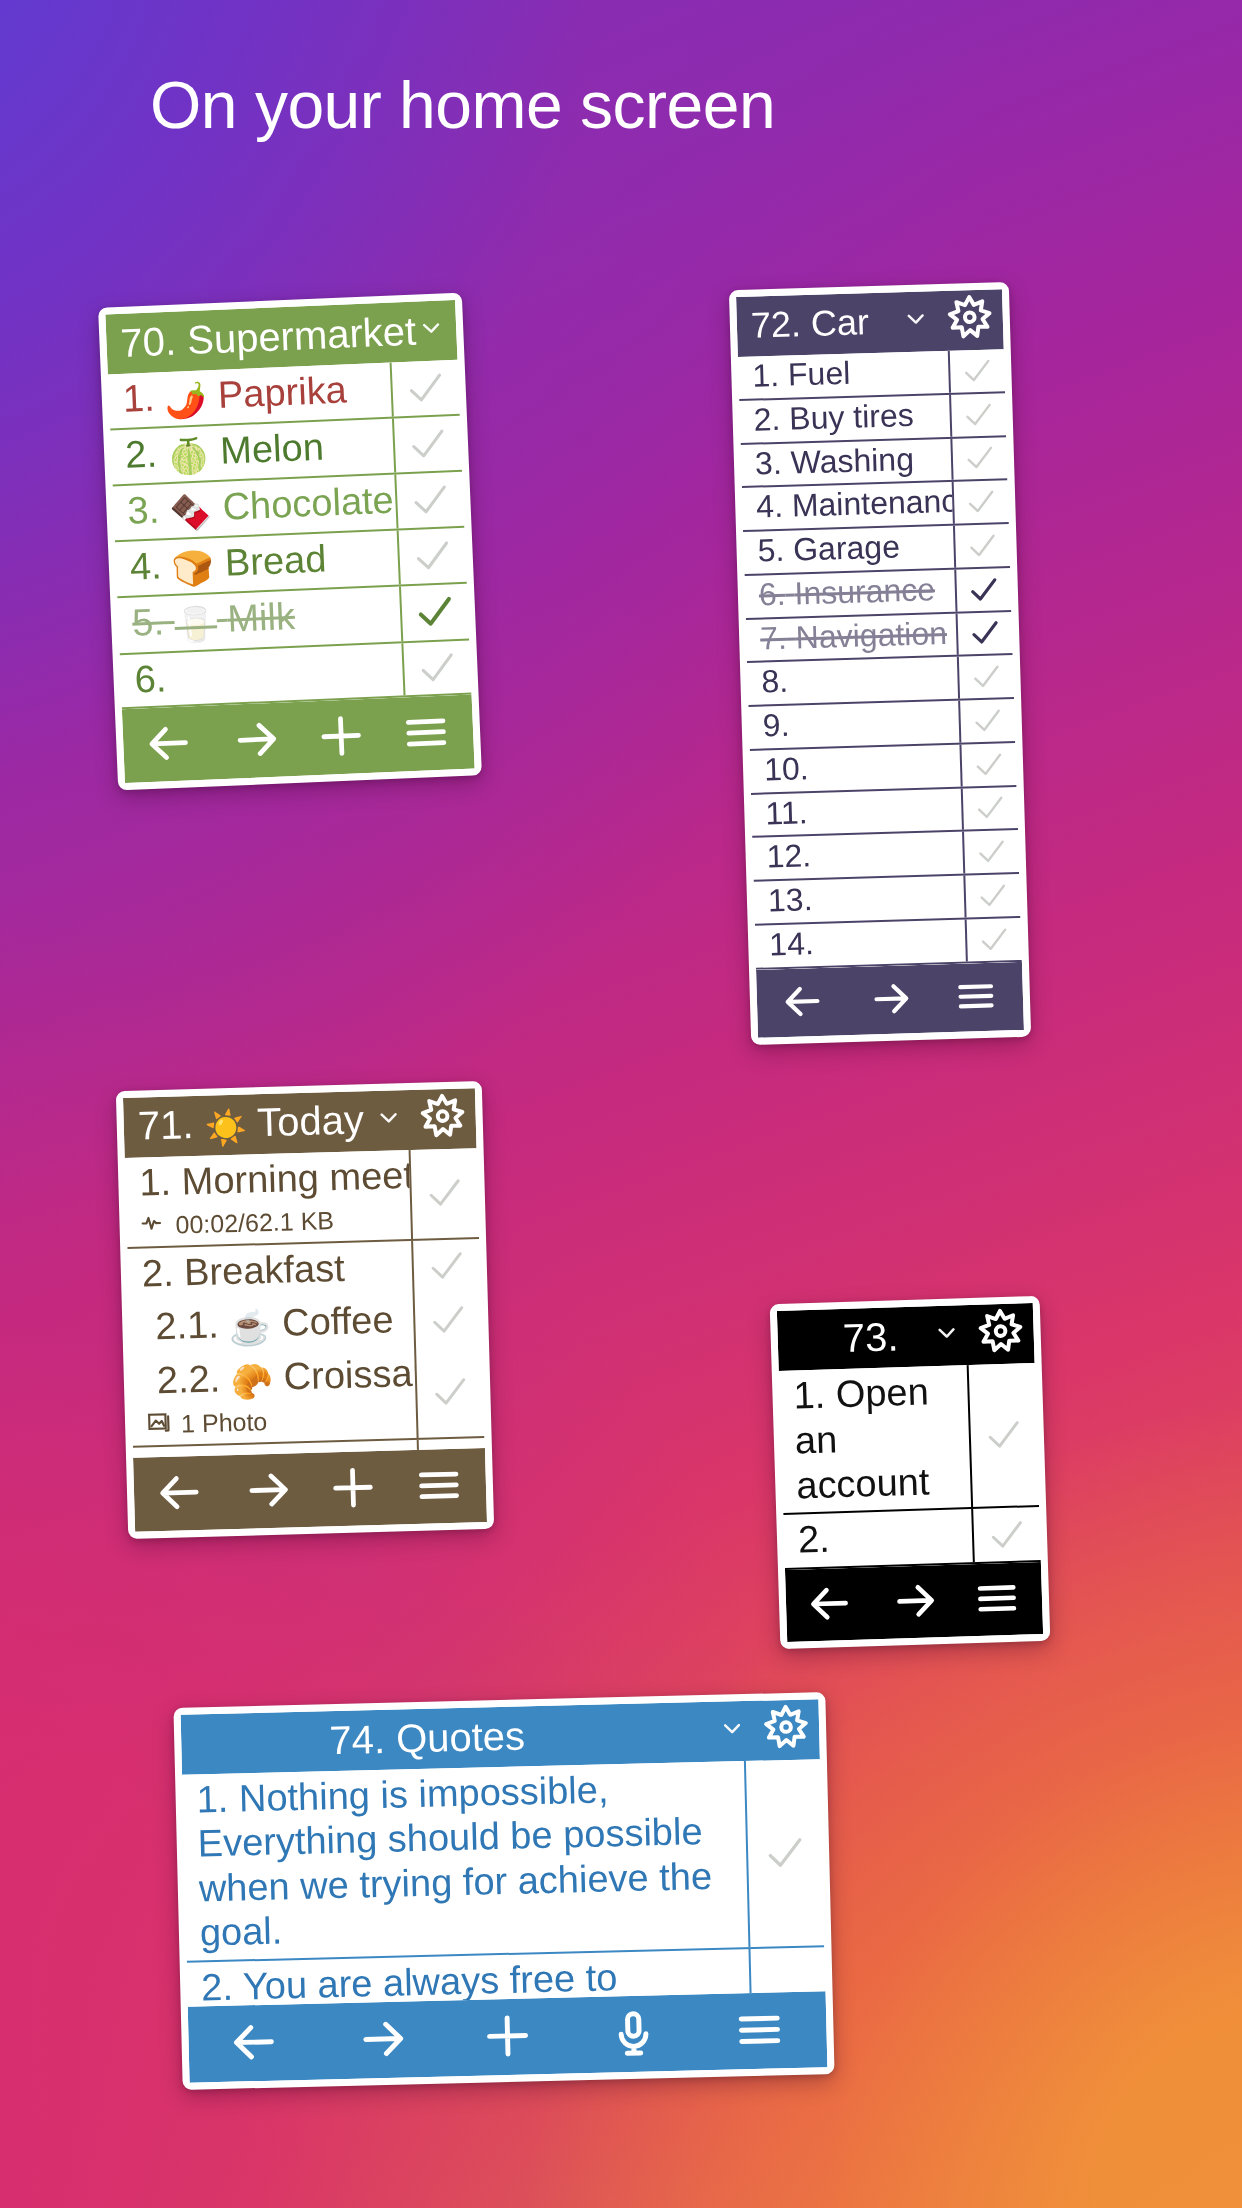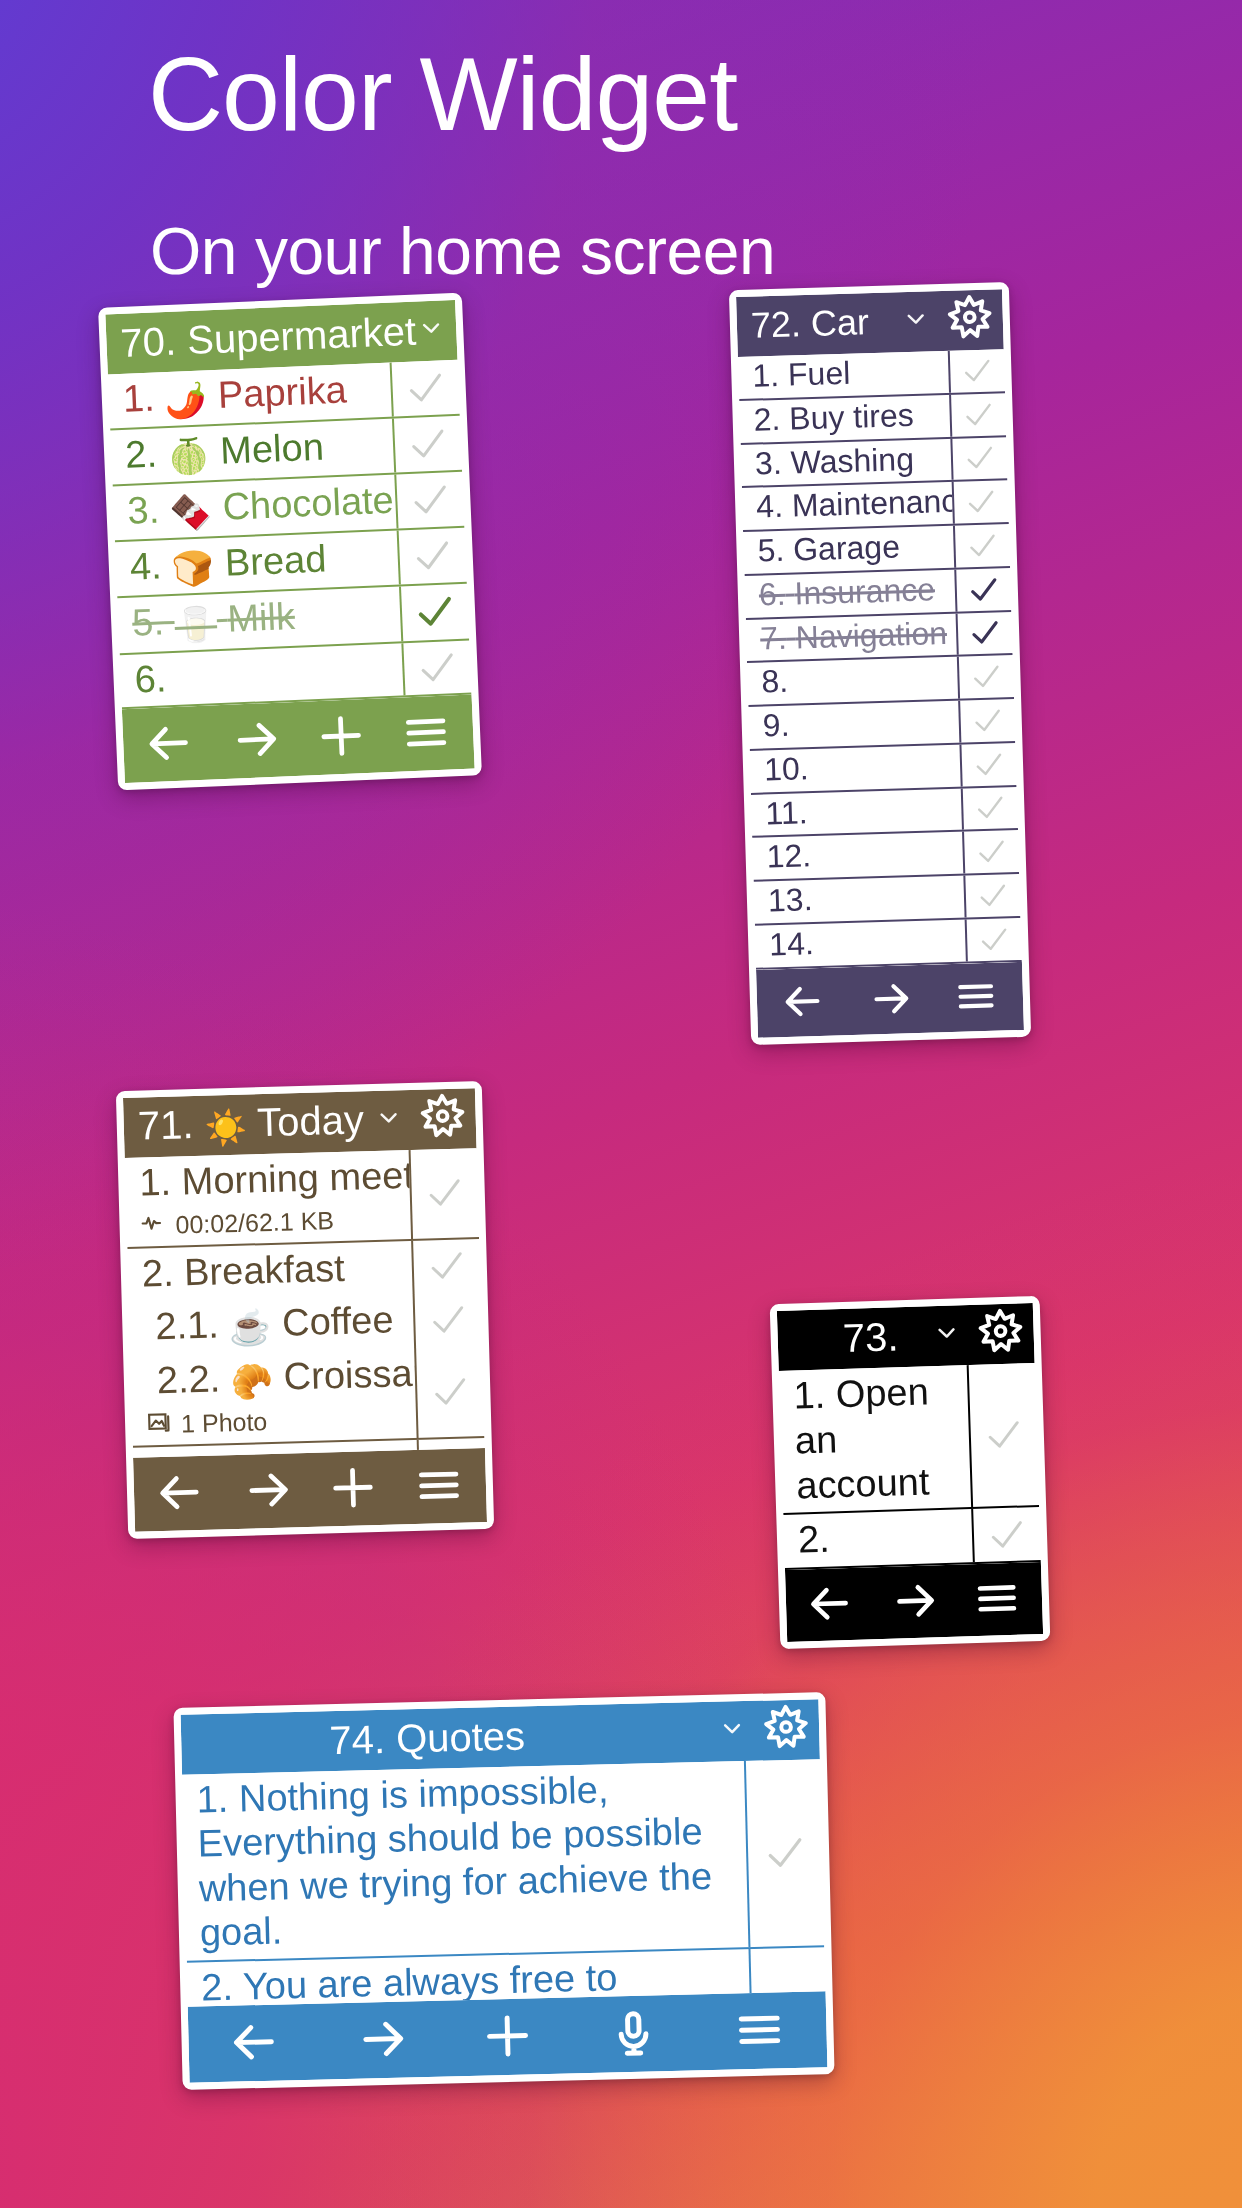--- a/index.html
+++ b/index.html
@@ -86,21 +86,20 @@
   #w-quotes .check { width:76px; }
   #w-black .rowtext { white-space:normal; }
   #w-car .rowtext { font-size:34px; padding:2px 6px 3px 12px; }
   #w-car .check { width:56px; }
   #w-car .whead .wtitle { font-size:36px; }
 </style>
 </head>
 <body>
 
 <div class="hero">
-  <h1>Color Widget</h1>
   <h2>On your home screen</h2>
 </div>
 
 <div class="widget" id="w-super">
     <div class="wbody">
       <div class="whead" style="background:#7ca14e">
         <span class="wtitle" style="font-size:40px">70. Supermarket</span>
         <span class="spacer"></span>
         <span class="chev"><svg width="30" height="30" viewBox="0 0 48 48" xmlns="http://www.w3.org/2000/svg">
             <path d="M13 19 L24 30 L35 19" fill="none" stroke="#ffffff" stroke-width="4" stroke-linecap="round" stroke-linejoin="round"></path>

